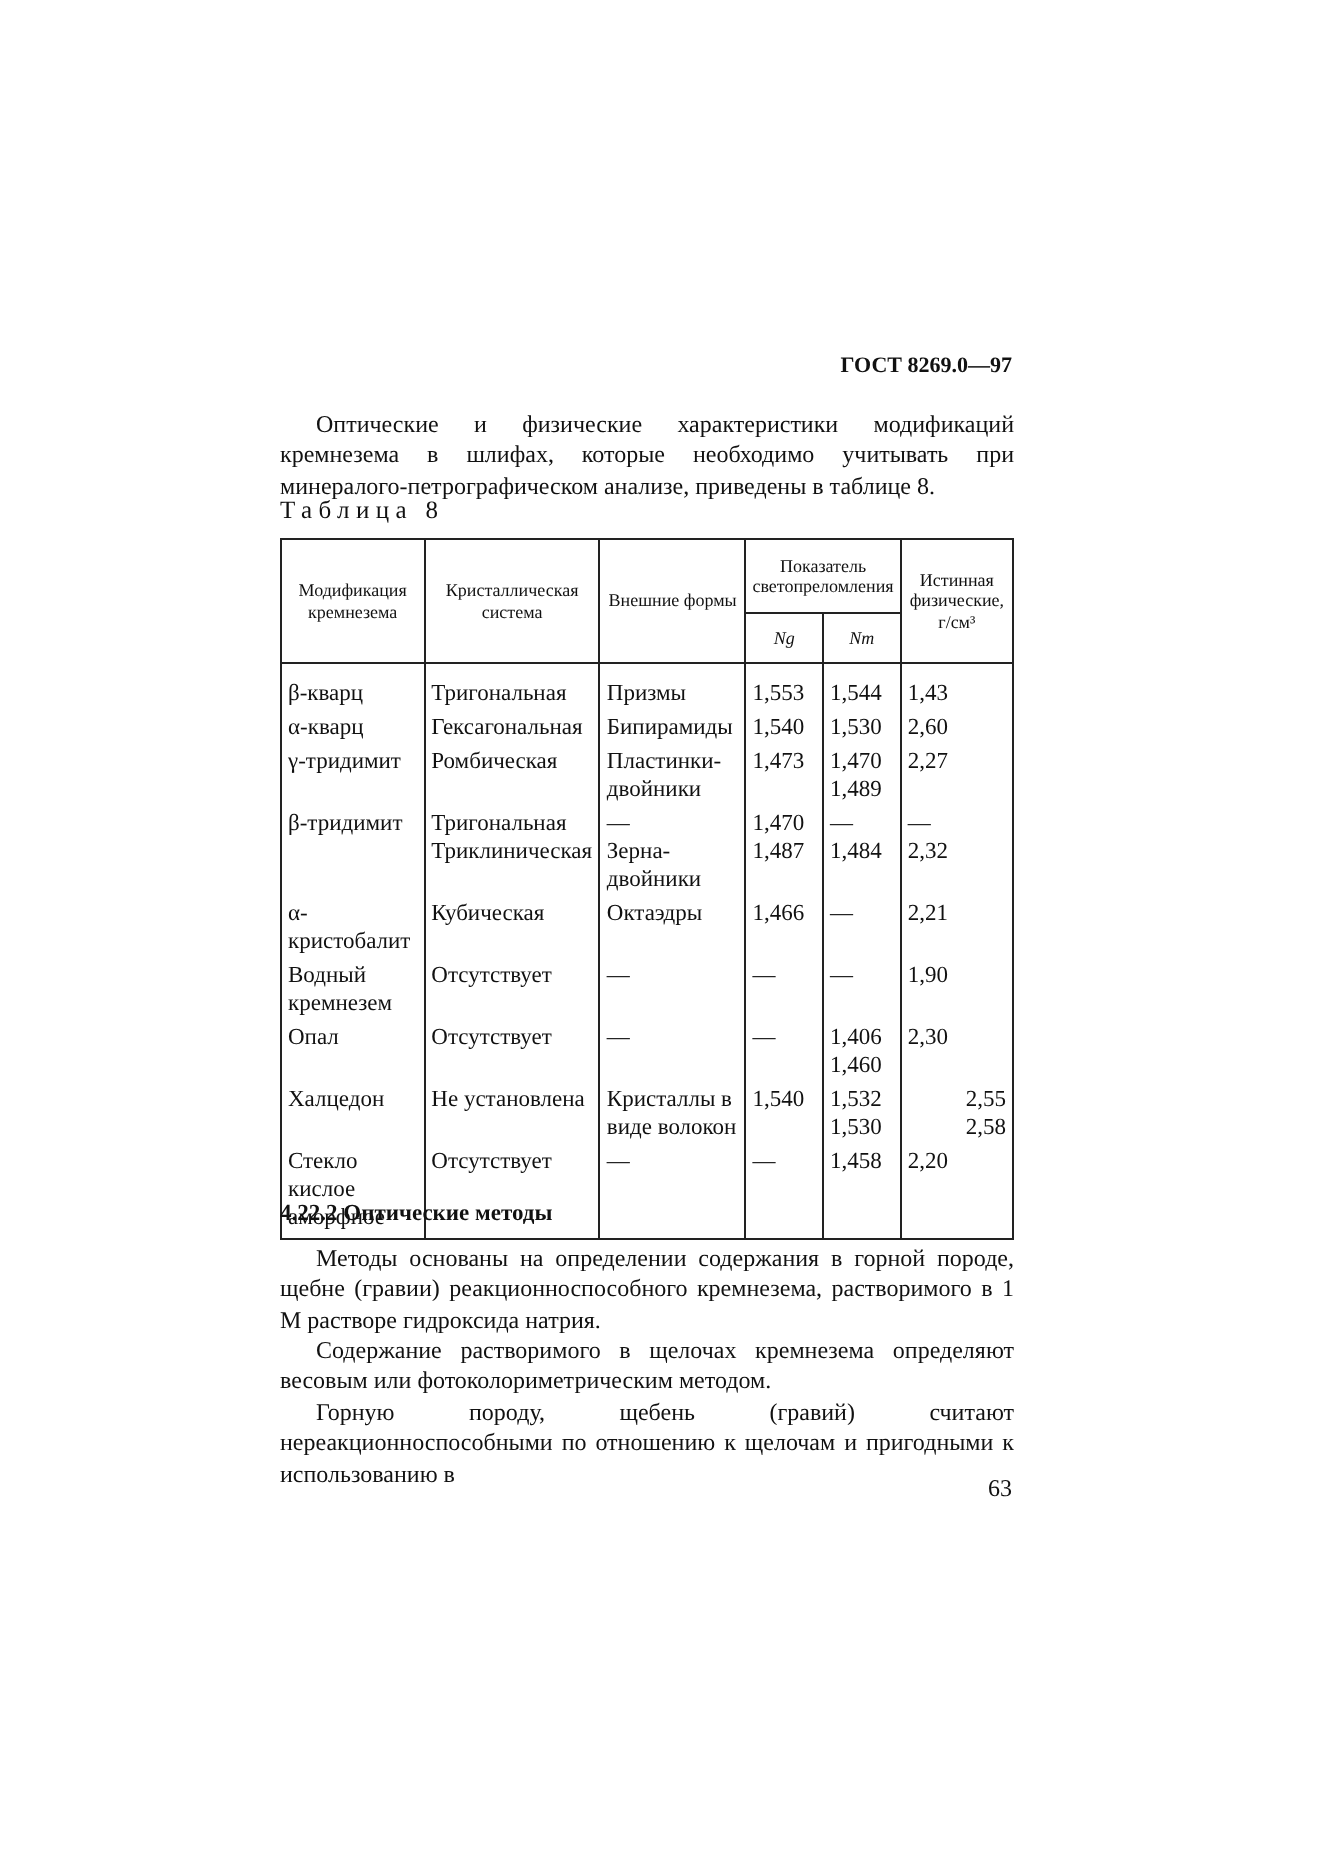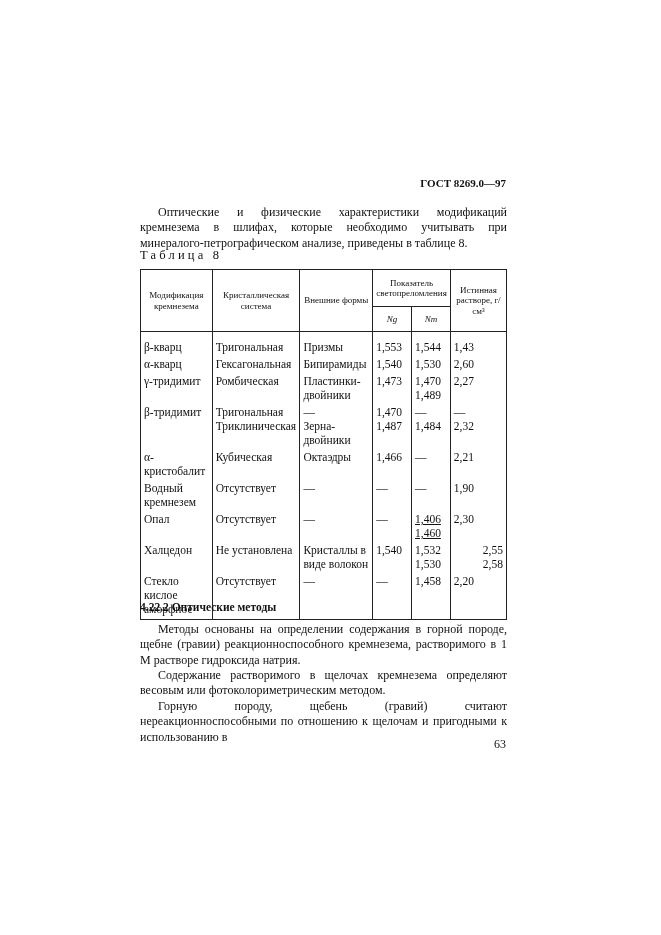--- a/index.html
+++ b/index.html
@@ -40,21 +40,21 @@
     <col style="width:39px">
       <col style="width:39px">
       <col style="width:35px">
   </colgroup>
   <thead>
     <tr style="height:37px">
       <th rowspan="2">Модификация кремнезема</th>
       <th rowspan="2">Кристаллическая система</th>
       <th rowspan="2">Внешние формы</th>
       <th colspan="2">Показатель светопреломления</th>
-      <th rowspan="2">Истинная растворе, г/см³</th>
+      <th rowspan="2">Истинная физические, г/см³</th>
     </tr>
     <tr style="height:25px">
       <th class="sym">Ng</th>
       <th class="sym">Nm</th>
     </tr>
   </thead>
   <tbody id="tbody">
       <tr>
         <td style="white-space: pre-line; padding-bottom: 3px;">β-кварц</td>
         <td style="white-space: pre-line; padding-bottom: 3px;">Тригональная</td>
@@ -107,21 +107,21 @@
         <td class="num" style="white-space: pre-line; padding-bottom: 3px;">—</td>
         <td class="num" style="white-space: pre-line; padding-bottom: 3px;">—</td>
         <td class="num" style="white-space: pre-line; padding-bottom: 3px;">—</td>
         <td class="num" style="white-space: pre-line; padding-bottom: 3px;">1,90</td>
       </tr>
       <tr>
         <td style="white-space: pre-line; padding-bottom: 3px;">Опал</td>
         <td style="white-space: pre-line; padding-bottom: 3px;">Отсутствует</td>
         <td class="num" style="white-space: pre-line; padding-bottom: 3px;">—</td>
         <td class="num" style="white-space: pre-line; padding-bottom: 3px;">—</td>
-        <td class="num" style="white-space: pre-line; padding-bottom: 3px; text-decoration: underline;">1,406
+        <td class="num" style="white-space: pre-line; padding-bottom: 3px;">1,406
 1,460</td>
         <td class="num" style="white-space: pre-line; padding-bottom: 3px;">2,30</td>
       </tr>
       <tr>
         <td style="white-space: pre-line; padding-bottom: 3px;">Халцедон</td>
         <td style="white-space: pre-line; padding-bottom: 3px;">Не установлена</td>
         <td style="white-space: pre-line; padding-bottom: 3px;">Кристаллы в виде волокон</td>
         <td class="num" style="white-space: pre-line; padding-bottom: 3px;">1,540</td>
         <td class="num" style="white-space: pre-line; padding-bottom: 3px;">1,532
 1,530</td>

